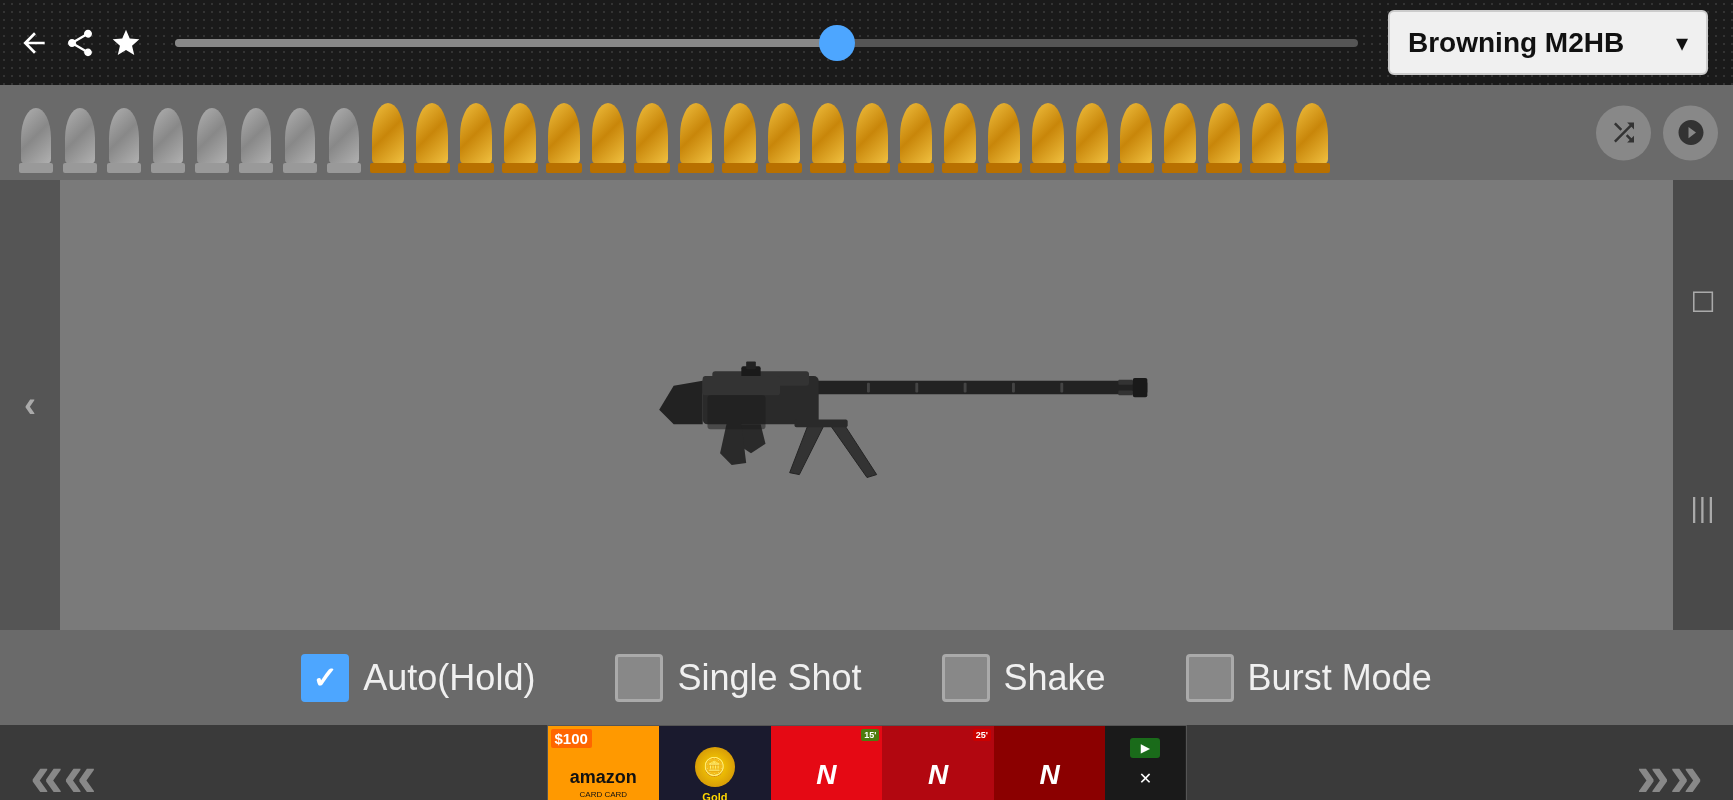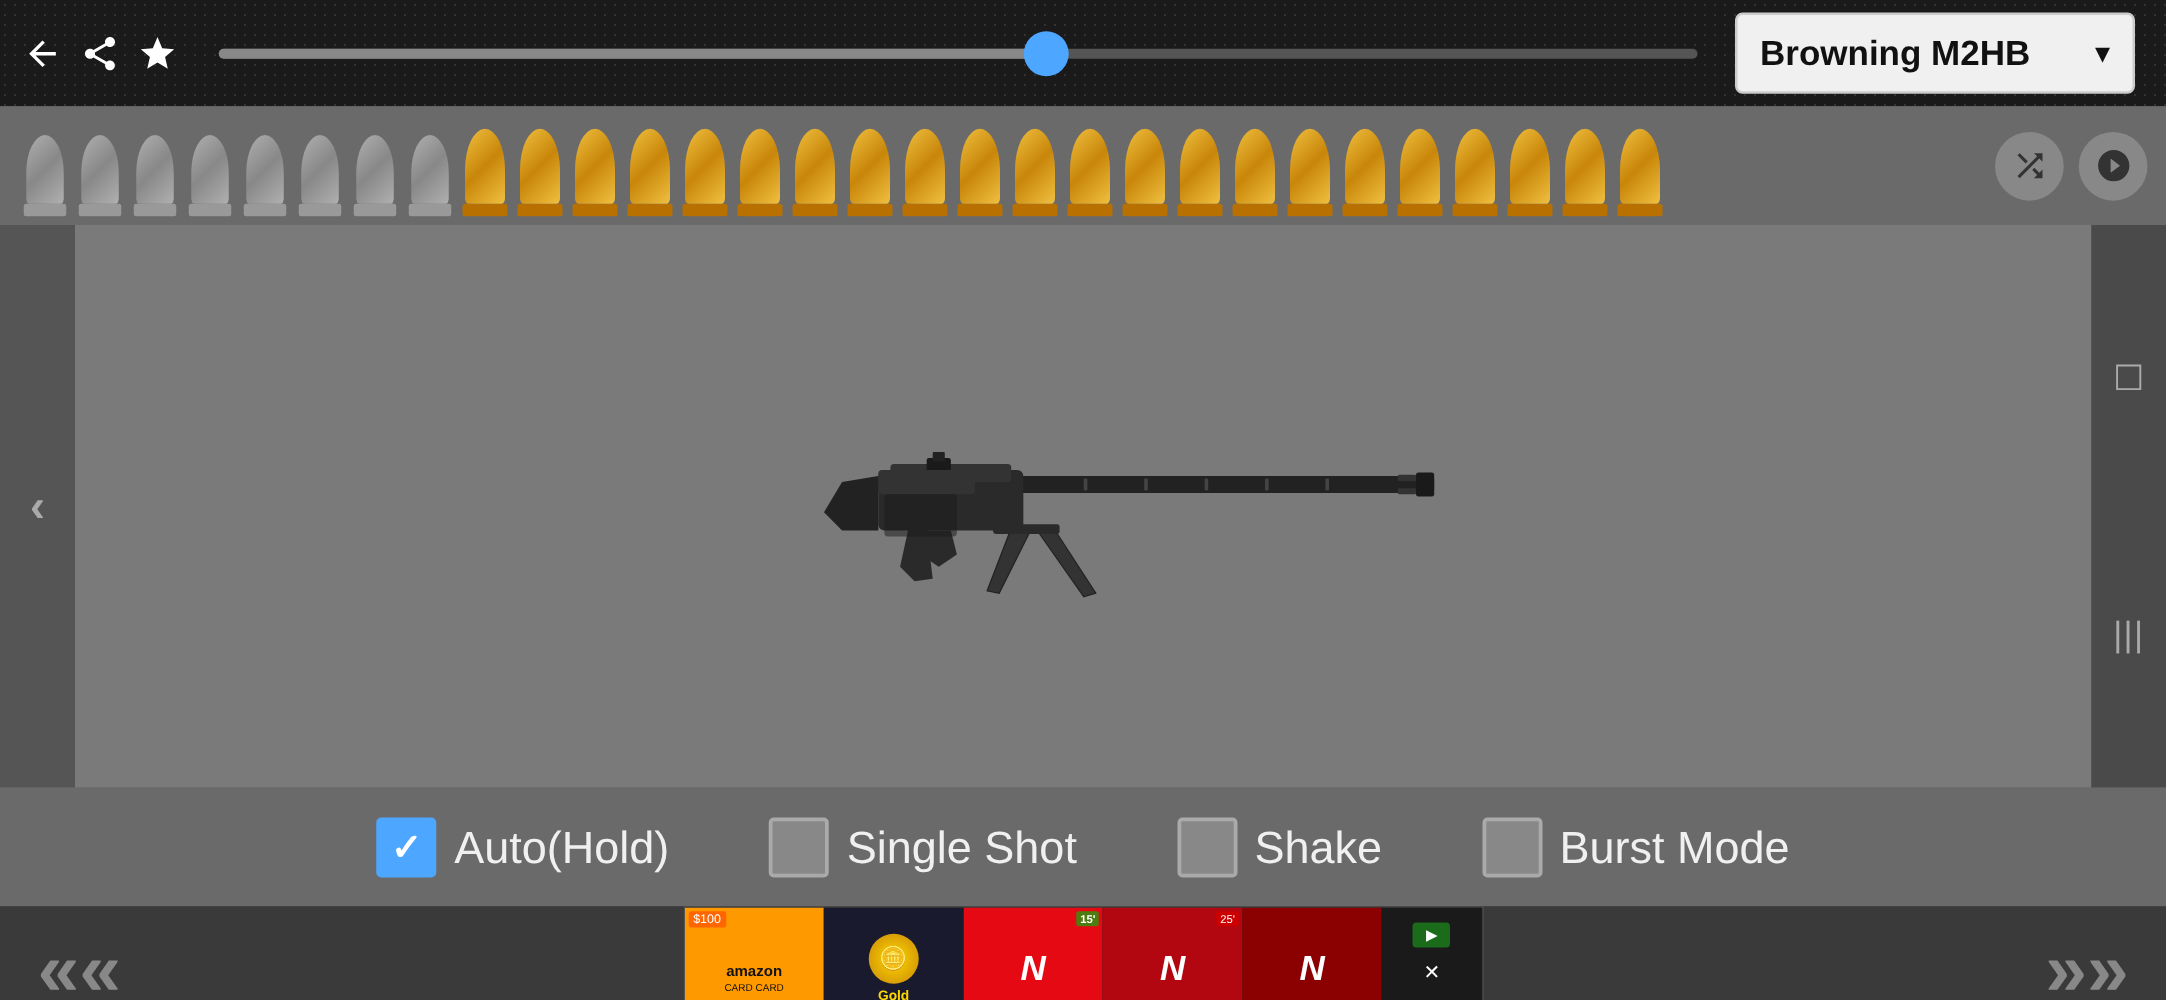--- a/index.html
+++ b/index.html
@@ -653,39 +653,39 @@
 </div>
 
 <div class="bottom-nav">
   <div class="bottom-chevrons-left">
     <span class="chevron-double" style="font-size:60px;">««</span>
   </div>
 
   <div class="ad-banner">
 
     <div class="ad-item ad-amazon" style="position:relative; flex-direction:column; gap:2px;">
-      <span style="position:absolute;top:3px;left:3px;background:#ff6600;color:white;font-size:10px;font-weight:normal;padding:1px 4px;border-radius:2px;">$100</span>
-      <span style="font-size:12px;font-weight:bold;color:#111;margin-top:15px;">amazon</span>
+      <span style="position:absolute;top:3px;left:3px;background:#ff6600;color:white;font-size:15px;font-weight:bold;padding:1px 4px;border-radius:2px;">$100</span>
+      <span style="font-size:18px;font-weight:bold;color:#111;margin-top:15px;">amazon</span>
       <span style="font-size:8px;color:#111;">CARD CARD</span>
     </div>
 
     <div class="ad-item ad-gold" style="flex-direction:column;gap:4px;">
       <div style="width:40px;height:40px;background:radial-gradient(circle, #ffd700, #c8860a);border-radius:50%;display:flex;align-items:center;justify-content:center;">
         <span style="font-size:18px;">🪙</span>
       </div>
       <span style="color:#ffd700;font-size:11px;font-weight:bold;">Gold</span>
     </div>
 
     <div class="ad-item ad-netflix1" style="position:relative;flex-direction:column;align-items:center;">
       <span style="position:absolute;top:3px;right:3px;background:#4d7c0f;color:white;font-size:9px;font-weight:bold;padding:1px 3px;border-radius:2px;">15'</span>
       <span style="font-size:28px;font-weight:900;color:white;font-style:italic;">N</span>
     </div>
 
     <div class="ad-item ad-netflix2" style="position:relative;flex-direction:column;align-items:center;">
-      <span style="position:absolute;top:3px;right:3px;background:#cc0000;color:white;font-size:9px;font-weight:normal;padding:1px 3px;border-radius:2px;">25'</span>
+      <span style="position:absolute;top:3px;right:3px;background:#cc0000;color:white;font-size:9px;font-weight:bold;padding:1px 3px;border-radius:2px;">25'</span>
       <span style="font-size:28px;font-weight:900;color:white;font-style:italic;">N</span>
     </div>
 
     <div class="ad-item ad-netflix3" style="position:relative;flex-direction:column;align-items:center;">
       <span style="font-size:28px;font-weight:900;color:white;font-style:italic;">N</span>
     </div>
 
     <div class="ad-controls">
       <div class="ad-play-btn">
         <span style="color:white;font-size:12px;">▶</span>

